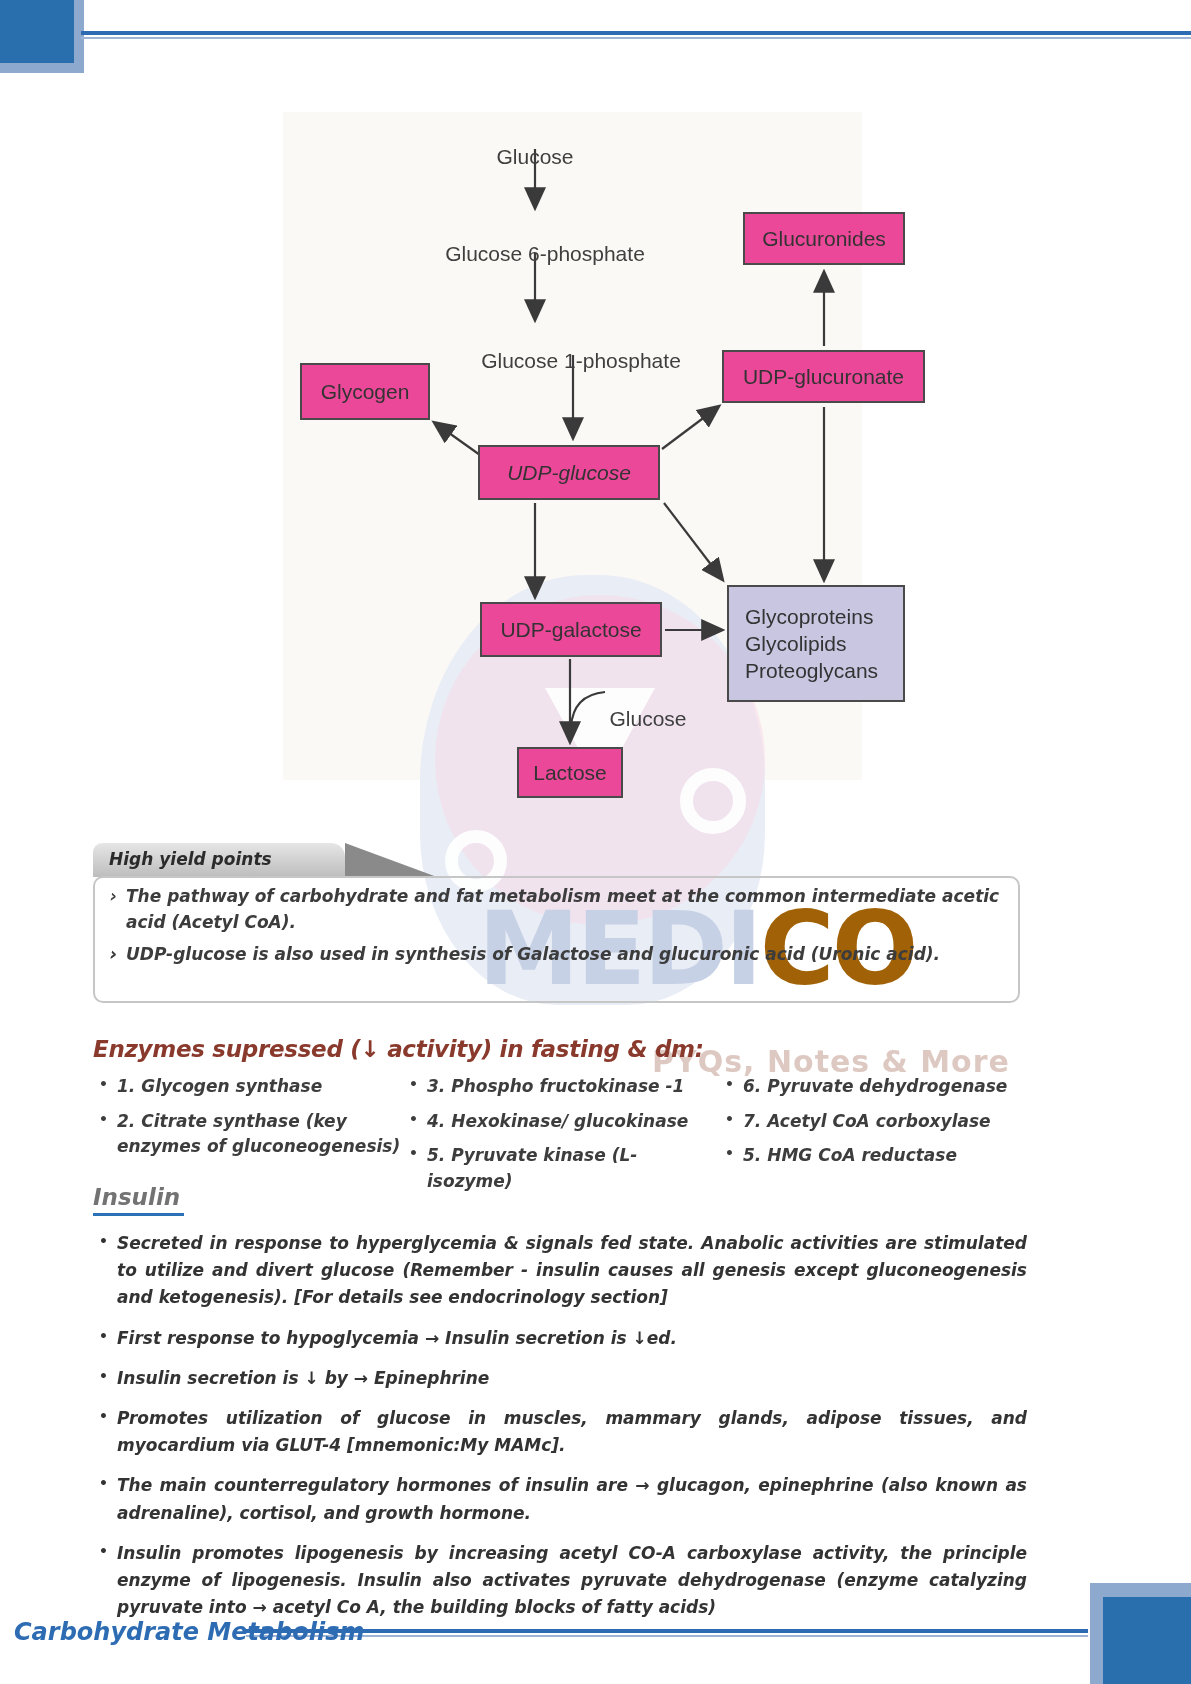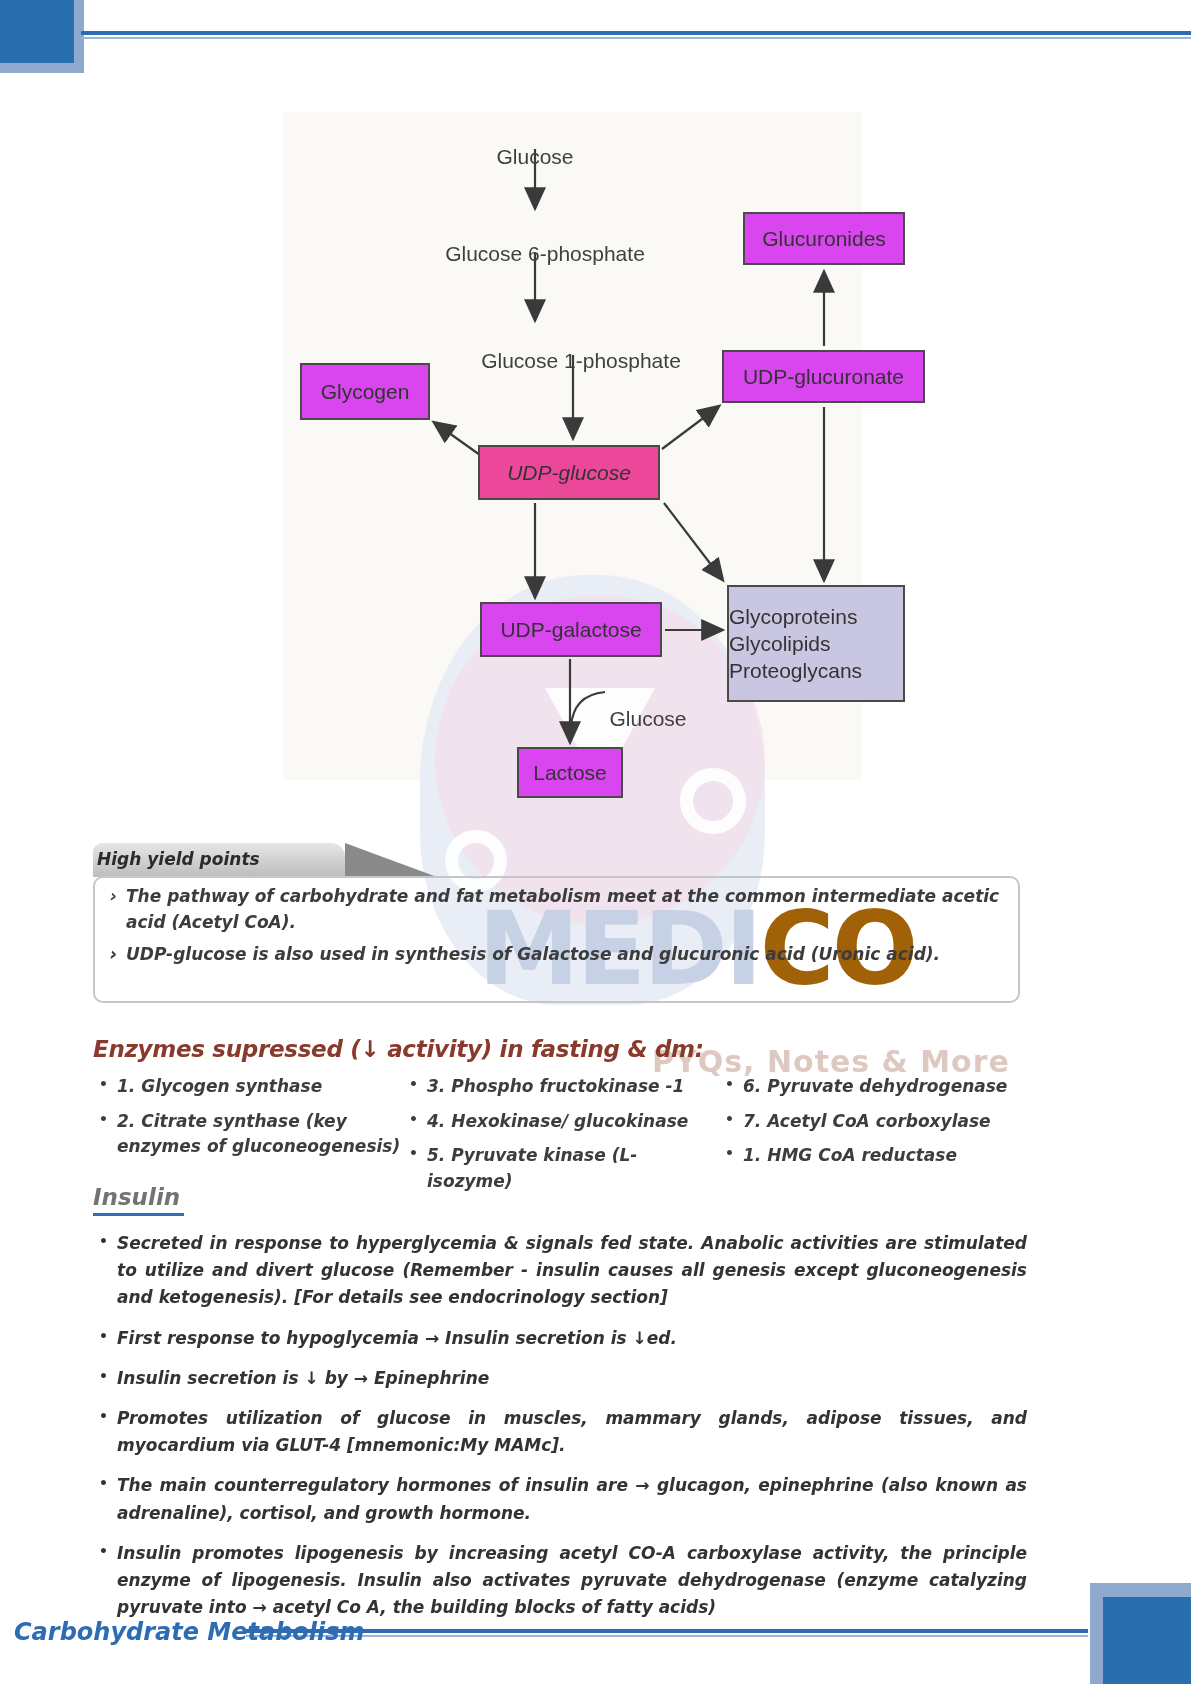--- a/index.html
+++ b/index.html
@@ -34,37 +34,37 @@
   .wm-brand .b2 { color:#a16207;margin-top:47px; }
   .wm-tag    { left:652px; top:1044px; font-size:30px; font-weight:bold; color:#ddc9c2; letter-spacing:1px; white-space:nowrap; }
 
   
   .diagram-bg { left:283px; top:112px; width:579px; height:668px; background:#fbf9f5; z-index:0; }
   .diagram { left:283px; top:85px; width:642px; height:718px; z-index:2; }
   .dg-title { top:2px; left:0; width:100%; text-align:center; font-size:21px; font-weight:bold; font-style:italic; color:#7e8c2d; }
   .dg-text { font-family:"Liberation Sans", sans-serif; font-size:21px; color:#3f3f3f; white-space:nowrap; transform:translateX(-50%);margin-top:24px; }
   .dg-box  { font-family:"Liberation Sans", sans-serif; font-size:21px; color:#333;
              border:2px solid #4a4a4a; display:flex; align-items:center; justify-content:center; }
-  .bx-pink   { background:#d946ef; }
+  .bx-pink   { background:#ec4899; }
   .bx-green  { background:#ec4899;font-style:italic; }
   .bx-purple { background:#c9c6e2; }
   .dg-svg { left:0; top:0; width:642px; height:718px; }
   .bx-glycogen    { left:17px;  top:278px; width:130px; height:57px; }
   .bx-udpglucose  { left:195px; top:360px; width:182px; height:55px; }
   .bx-glucuronides{ left:460px; top:127px; width:162px; height:53px; }
   .bx-udpglucuron { left:439px; top:265px; width:203px; height:53px; }
-  .bx-glyco       { left:444px; top:500px; width:178px; height:117px; flex-direction:column; align-items:flex-start; justify-content:center; line-height:1.3; }
+  .bx-glyco       { left:444px; top:500px; width:178px; height:117px; flex-direction:column; align-items:flex-start; justify-content:center; padding-left:16px; line-height:1.3; }
   .bx-udpgalact   { left:197px; top:517px; width:182px; height:55px; }
   .bx-lactose     { left:234px; top:662px; width:106px; height:51px; }
 
   
   .hy-tab { left:93px; top:843px; width:252px; height:34px; z-index:2;
             background:linear-gradient(to bottom,#e6e6e6,#bdbdbd);
             border-radius:9px 14px 0 0; }
-  .hy-tab span { display:block; padding:6px 0 0 4px; font-size:17px; font-weight:bold; font-style:italic; color:#2b2b2b; }
+  .hy-tab span { display:block; padding:6px 0 0 16px; font-size:17px; font-weight:bold; font-style:italic; color:#2b2b2b; }
   .hy-fold { left:345px; top:843px; width:92px; height:34px; background:#8a8a8a; z-index:2;
              clip-path:polygon(0 0,100% 100%,0 100%); }
   .hy-box { left:93px; top:876px; width:927px; height:127px; border:2px solid #c6c6c6; border-radius:10px; z-index:2; }
   .hy-points { left:110px; top:884px; width:905px; z-index:3; }
   .hy-point { position:relative; padding-left:16px; font-size:17px; font-weight:bold; font-style:italic; color:#3c3c3c; line-height:1.5; margin-bottom:7px; }
   .hy-point .mk { position:absolute; left:0; top:0; }
 
   
   .enz-heading { left:93px; top:1036px; font-size:23px; font-weight:bold; font-style:italic; color:#8a3a2c; letter-spacing:-0.3px; z-index:3; white-space:nowrap; }
   .enz-grid { left:95px; top:1074px; width:930px; display:grid; grid-template-columns:310px 316px 304px; z-index:3; }
@@ -200,21 +200,21 @@
         <span>6. Pyruvate dehydrogenase</span>
       </div>
 
       <div class="enz-item">
         <span class="mk">•</span>
         <span>7. Acetyl CoA corboxylase</span>
       </div>
 
       <div class="enz-item">
         <span class="mk">•</span>
-        <span>1. HMG CoA reductase</span>
+        <span>5. HMG CoA reductase</span>
       </div>
     </div>
 </div>
 
 <div class="abs ins-heading"><span>Insulin</span></div>
 <div class="abs ins-list">
 
     <div class="ins-item">
       <span class="mk">•</span>
       <span>Secreted in response to hyperglycemia &amp; signals fed state. Anabolic activities are stimulated to utilize and divert glucose (Remember - insulin causes all genesis except gluconeogenesis and ketogenesis).  [For details see endocrinology section]</span>

